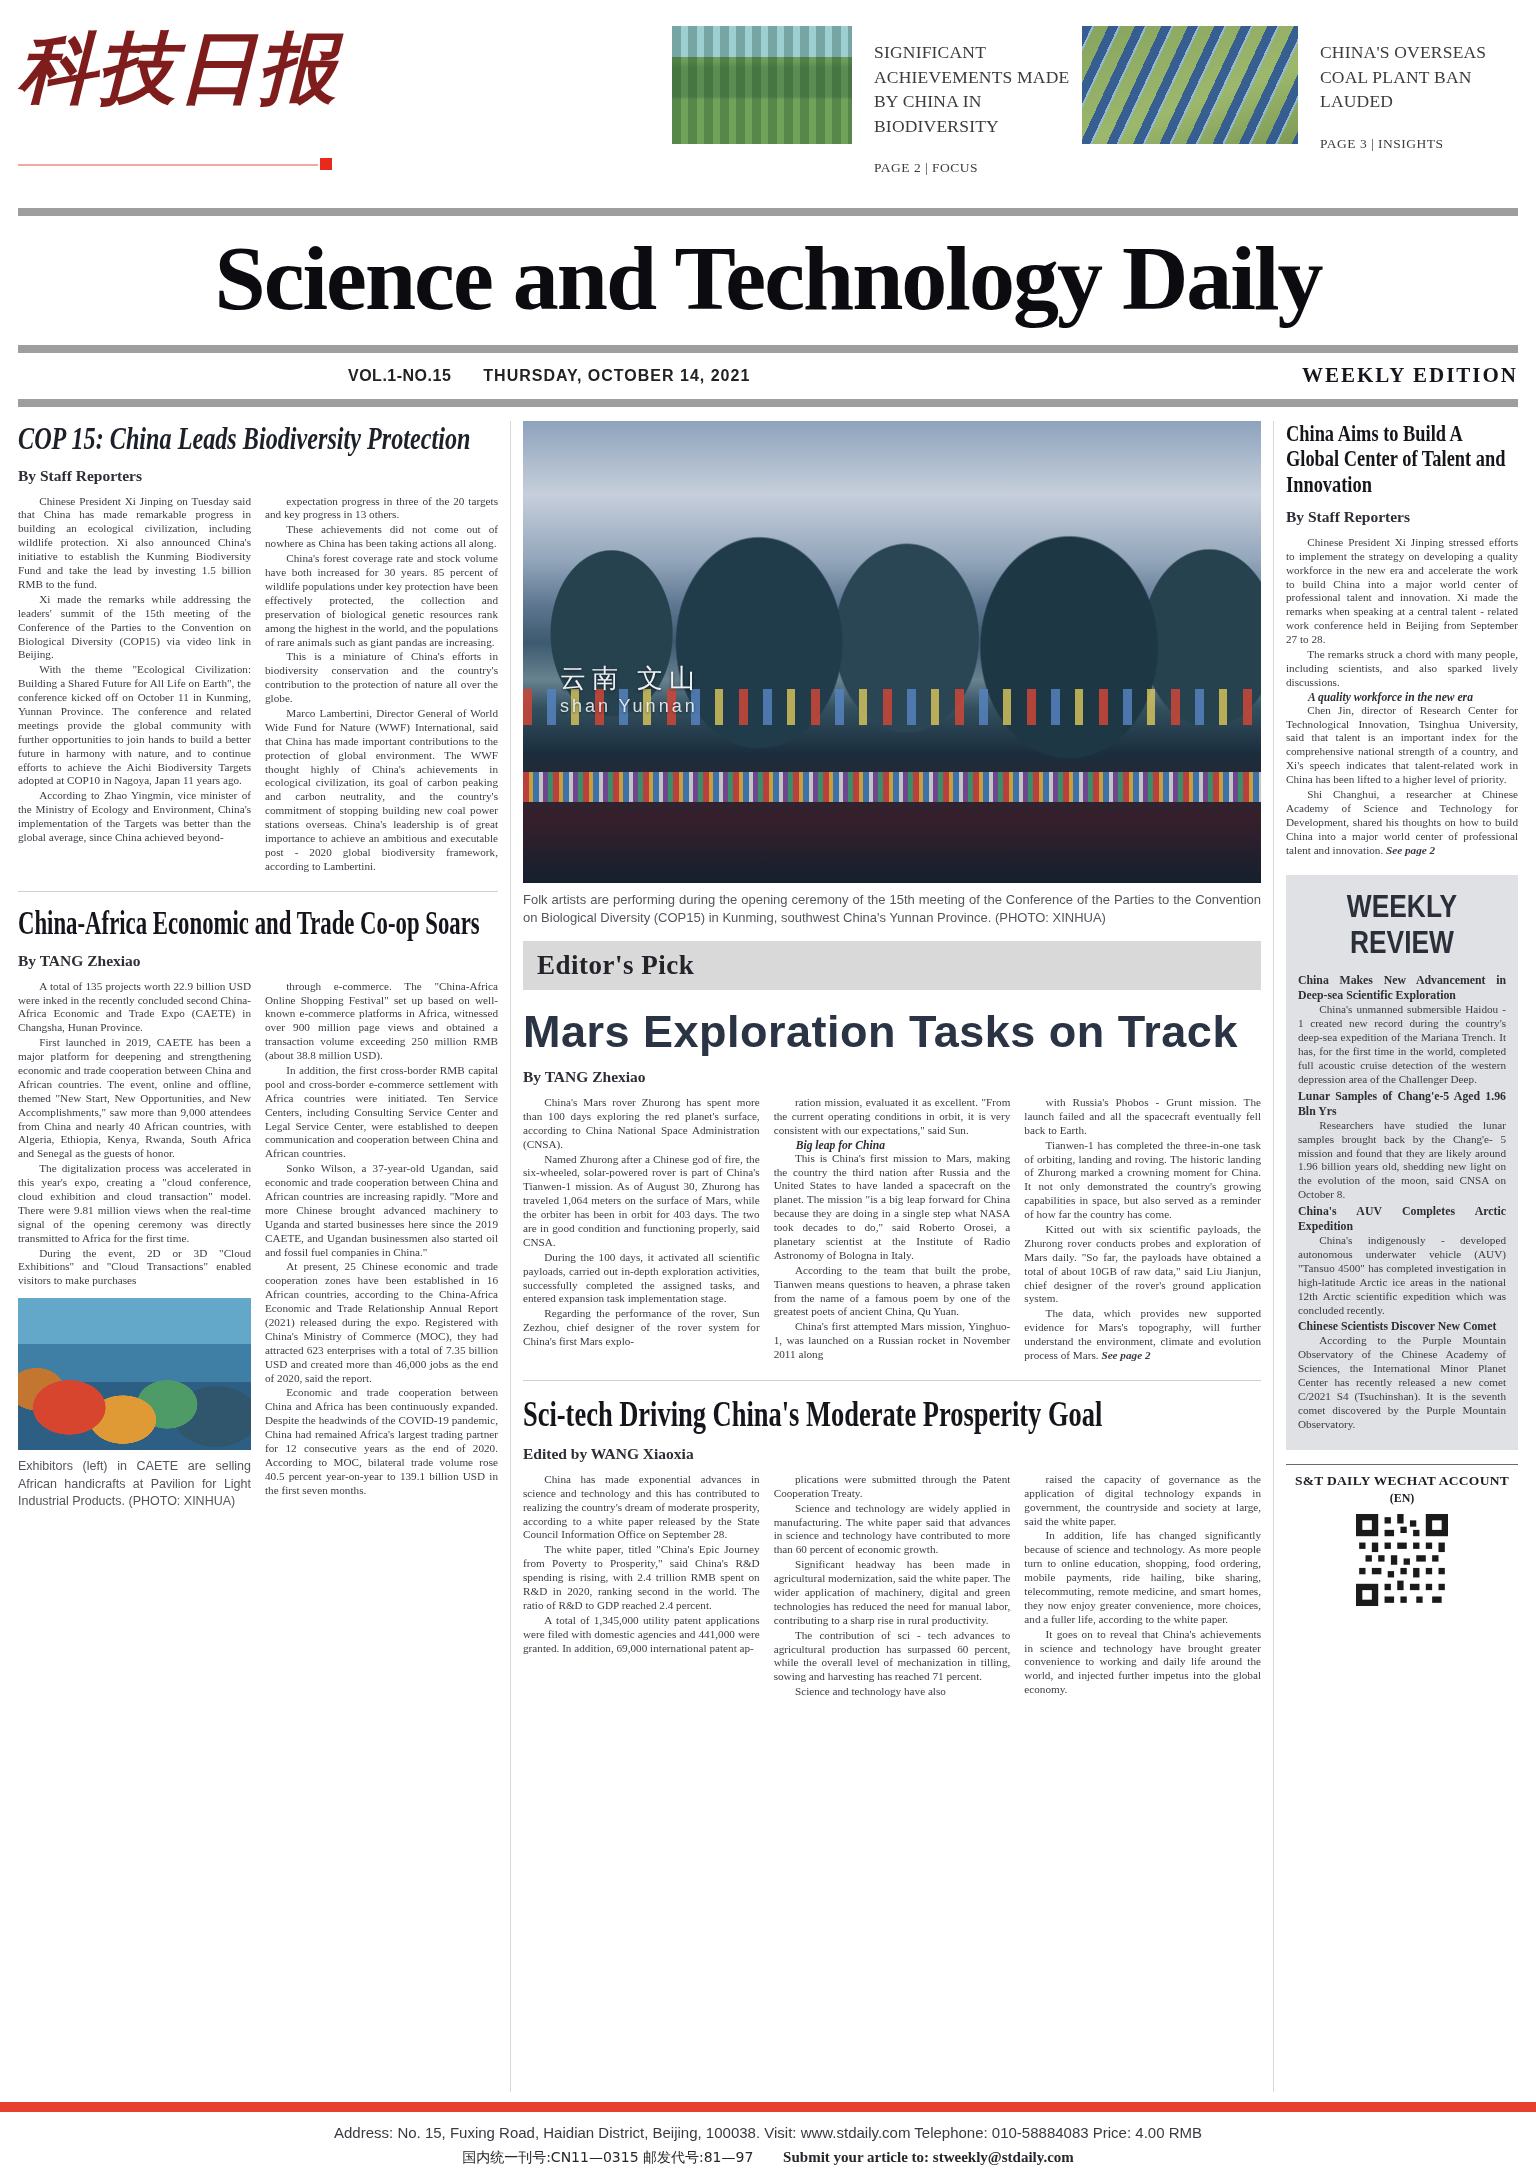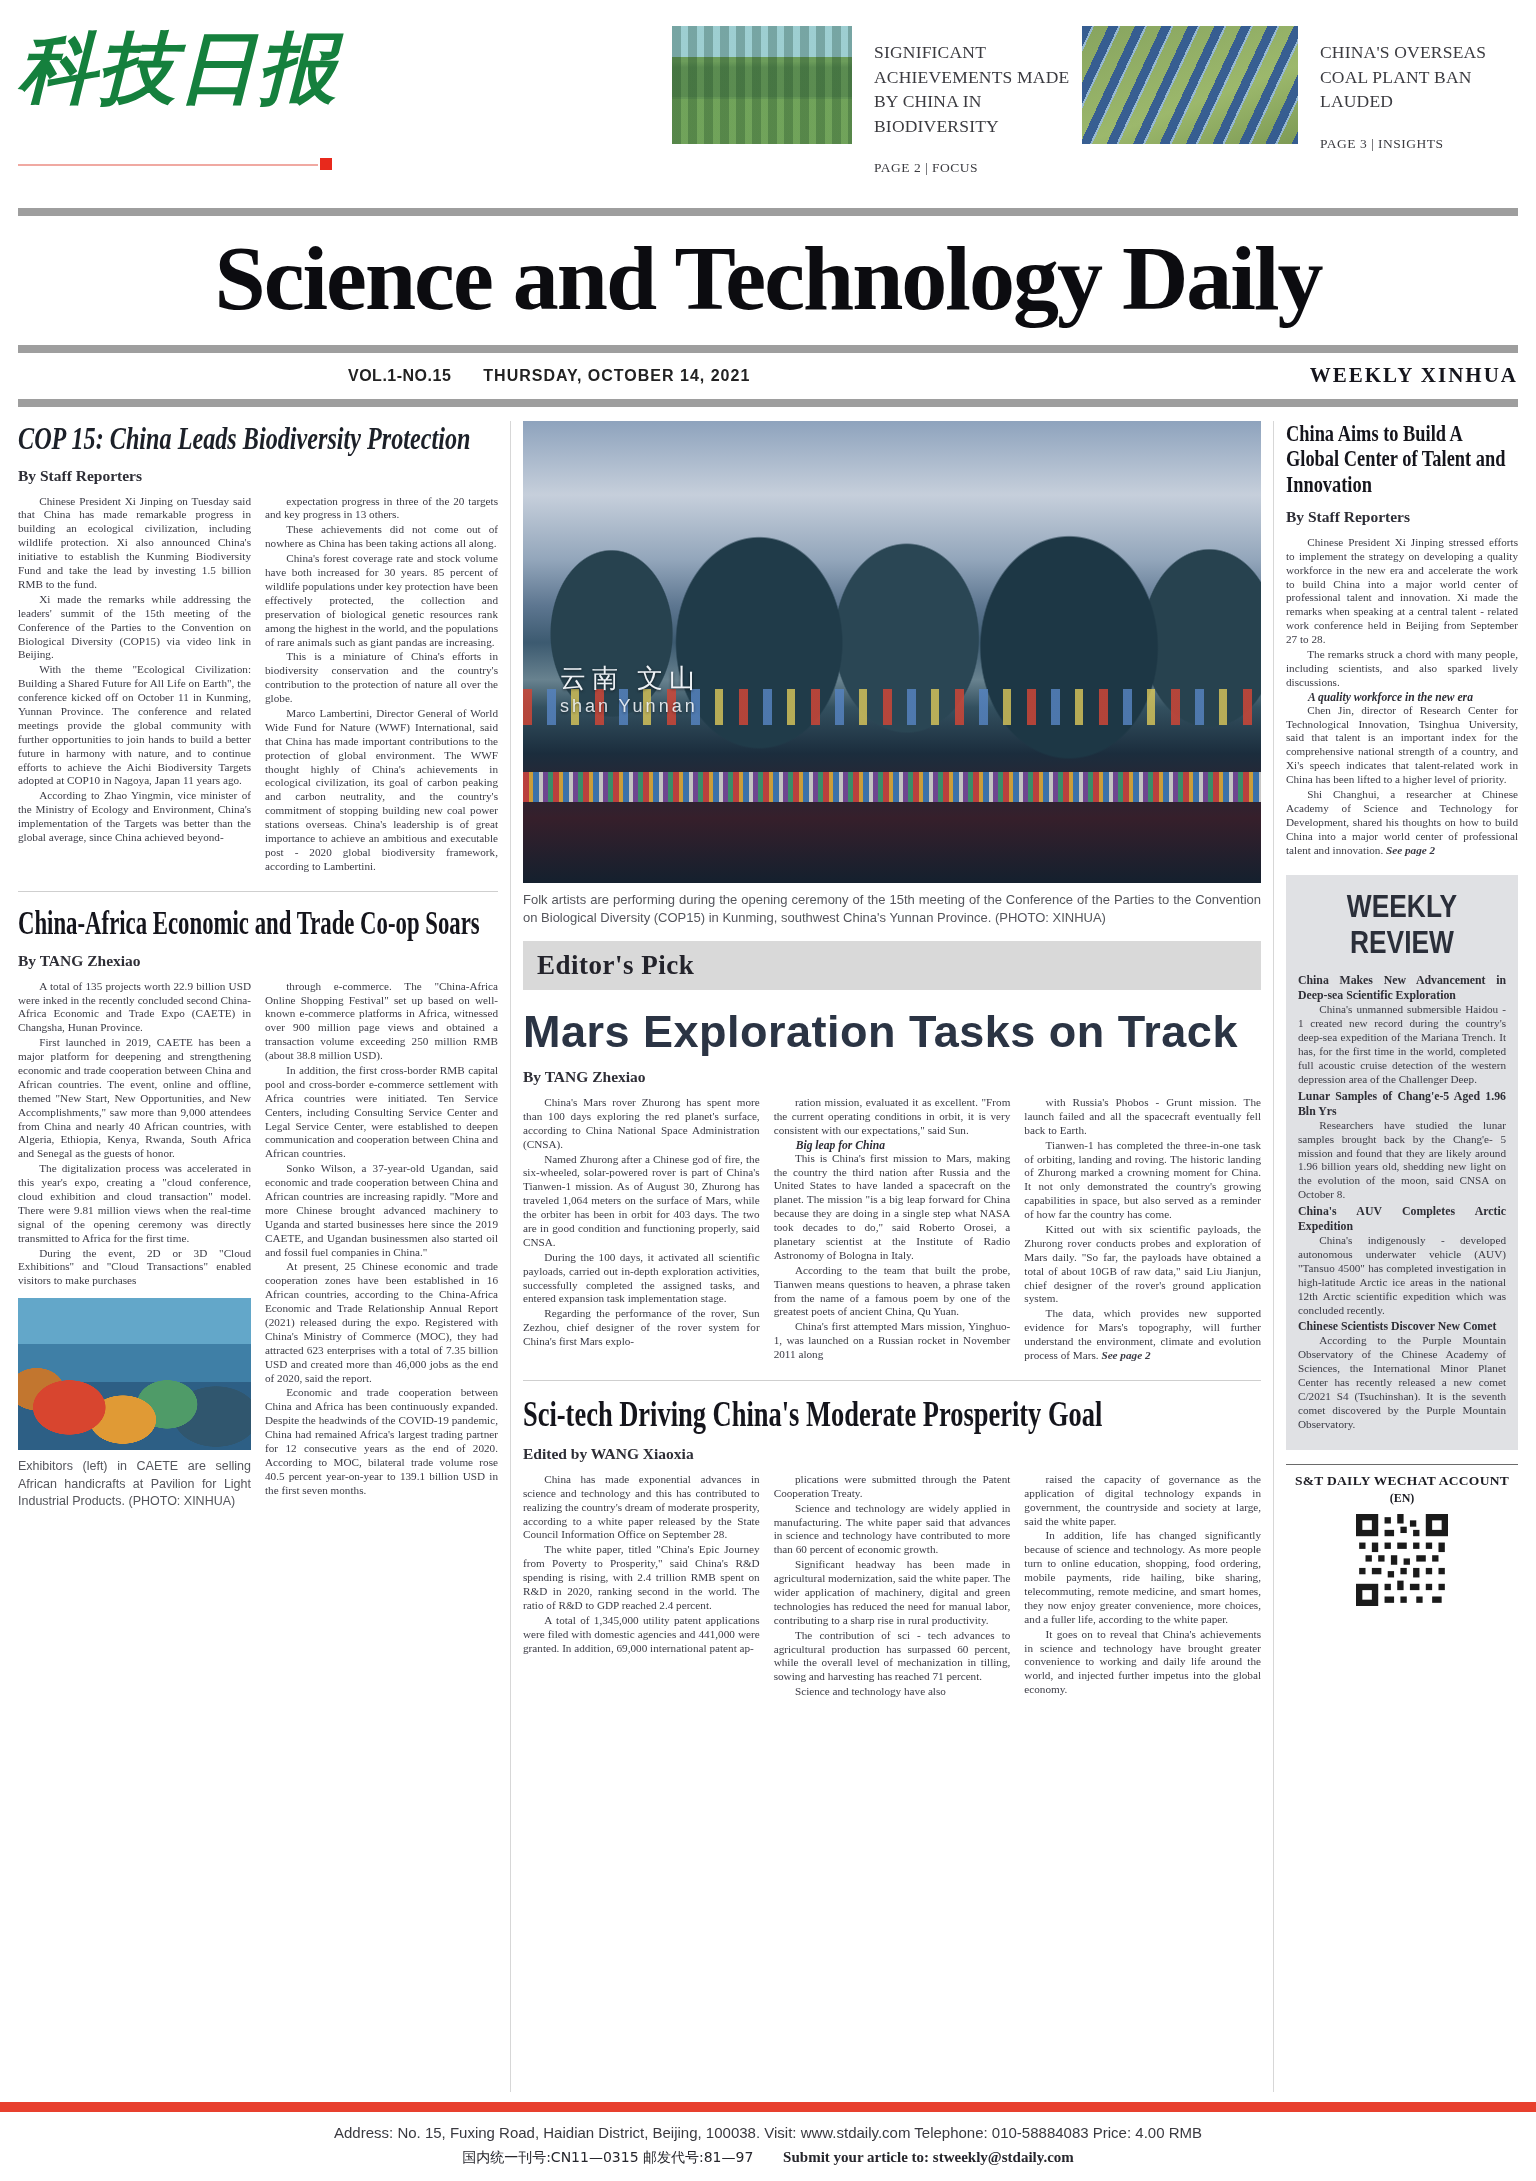--- a/index.html
+++ b/index.html
@@ -3,21 +3,21 @@
 <meta charset="utf-8">
 <style>
   * { margin:0; padding:0; box-sizing:border-box; }
   body { background:#888; font-family:"Liberation Serif", serif; }
   .page { width:1536px; height:2181px; background:#fff; margin:0 auto; position:relative;
           display:flex; flex-direction:column; overflow:hidden; color:#3a3a44; }
 
   
   .topbar { display:flex; align-items:flex-start; padding:14px 18px 6px 18px; height:208px; }
   .logo-block { width:330px; position:relative; height:160px; flex:none; }
-  .logo-cn { color:#15803d; font-size:78px; font-weight:bold; font-style:italic;
+  .logo-cn { color:#7f1d1d; font-size:78px; font-weight:bold; font-style:italic;
              letter-spacing:2px; line-height:1.4; white-space:nowrap; font-family:Liberation Serif, serif; }
   .logo-rule { position:absolute; left:0; top:150px; width:300px; height:2px; background:#f0a9a2; }
   .logo-dot { position:absolute; left:302px; top:144px; width:12px; height:12px; background:#e8291c; }
   .promo-photo { width:180px; height:118px; flex:none; margin-top:12px; }
   .photo-nature { background:
       linear-gradient(rgba(180,220,235,0) 0 30%, rgba(40,90,50,.25) 35% 60%, rgba(60,120,60,.15) 60% 100%),
       repeating-linear-gradient(90deg, rgba(25,70,35,.35) 0 9px, rgba(90,150,80,.15) 9px 16px),
       linear-gradient(#a9d8e8 0 26%, #6f9e5d 26% 62%, #7fae62 62% 100%); }
   .photo-solar { background:
       repeating-linear-gradient(115deg, rgba(45,85,150,.9) 0 9px, rgba(150,185,220,.9) 9px 11px, rgba(0,0,0,0) 11px 24px),
@@ -142,21 +142,21 @@
       <div class="promo-page">PAGE 3 | INSIGHTS</div>
     </div>
   </div>
 
   <div class="gray-rule"></div>
   <div class="masthead">Science and Technology Daily</div>
   <div class="gray-rule"></div>
   <div class="dateline">
     <span class="dl-vol">VOL.1-NO.15</span>
     <span class="dl-date">THURSDAY, OCTOBER 14, 2021</span>
-    <span class="dl-edition">WEEKLY XINHUA</span>
+    <span class="dl-edition">WEEKLY EDITION</span>
   </div>
   <div class="gray-rule"></div>
 
   <div class="main">
 
     <div class="region-left">
       <article>
         <h1 class="h-cop15">COP 15: China Leads Biodiversity Protection</h1>
         <div class="byline">By Staff Reporters</div>
         <div class="cols">

